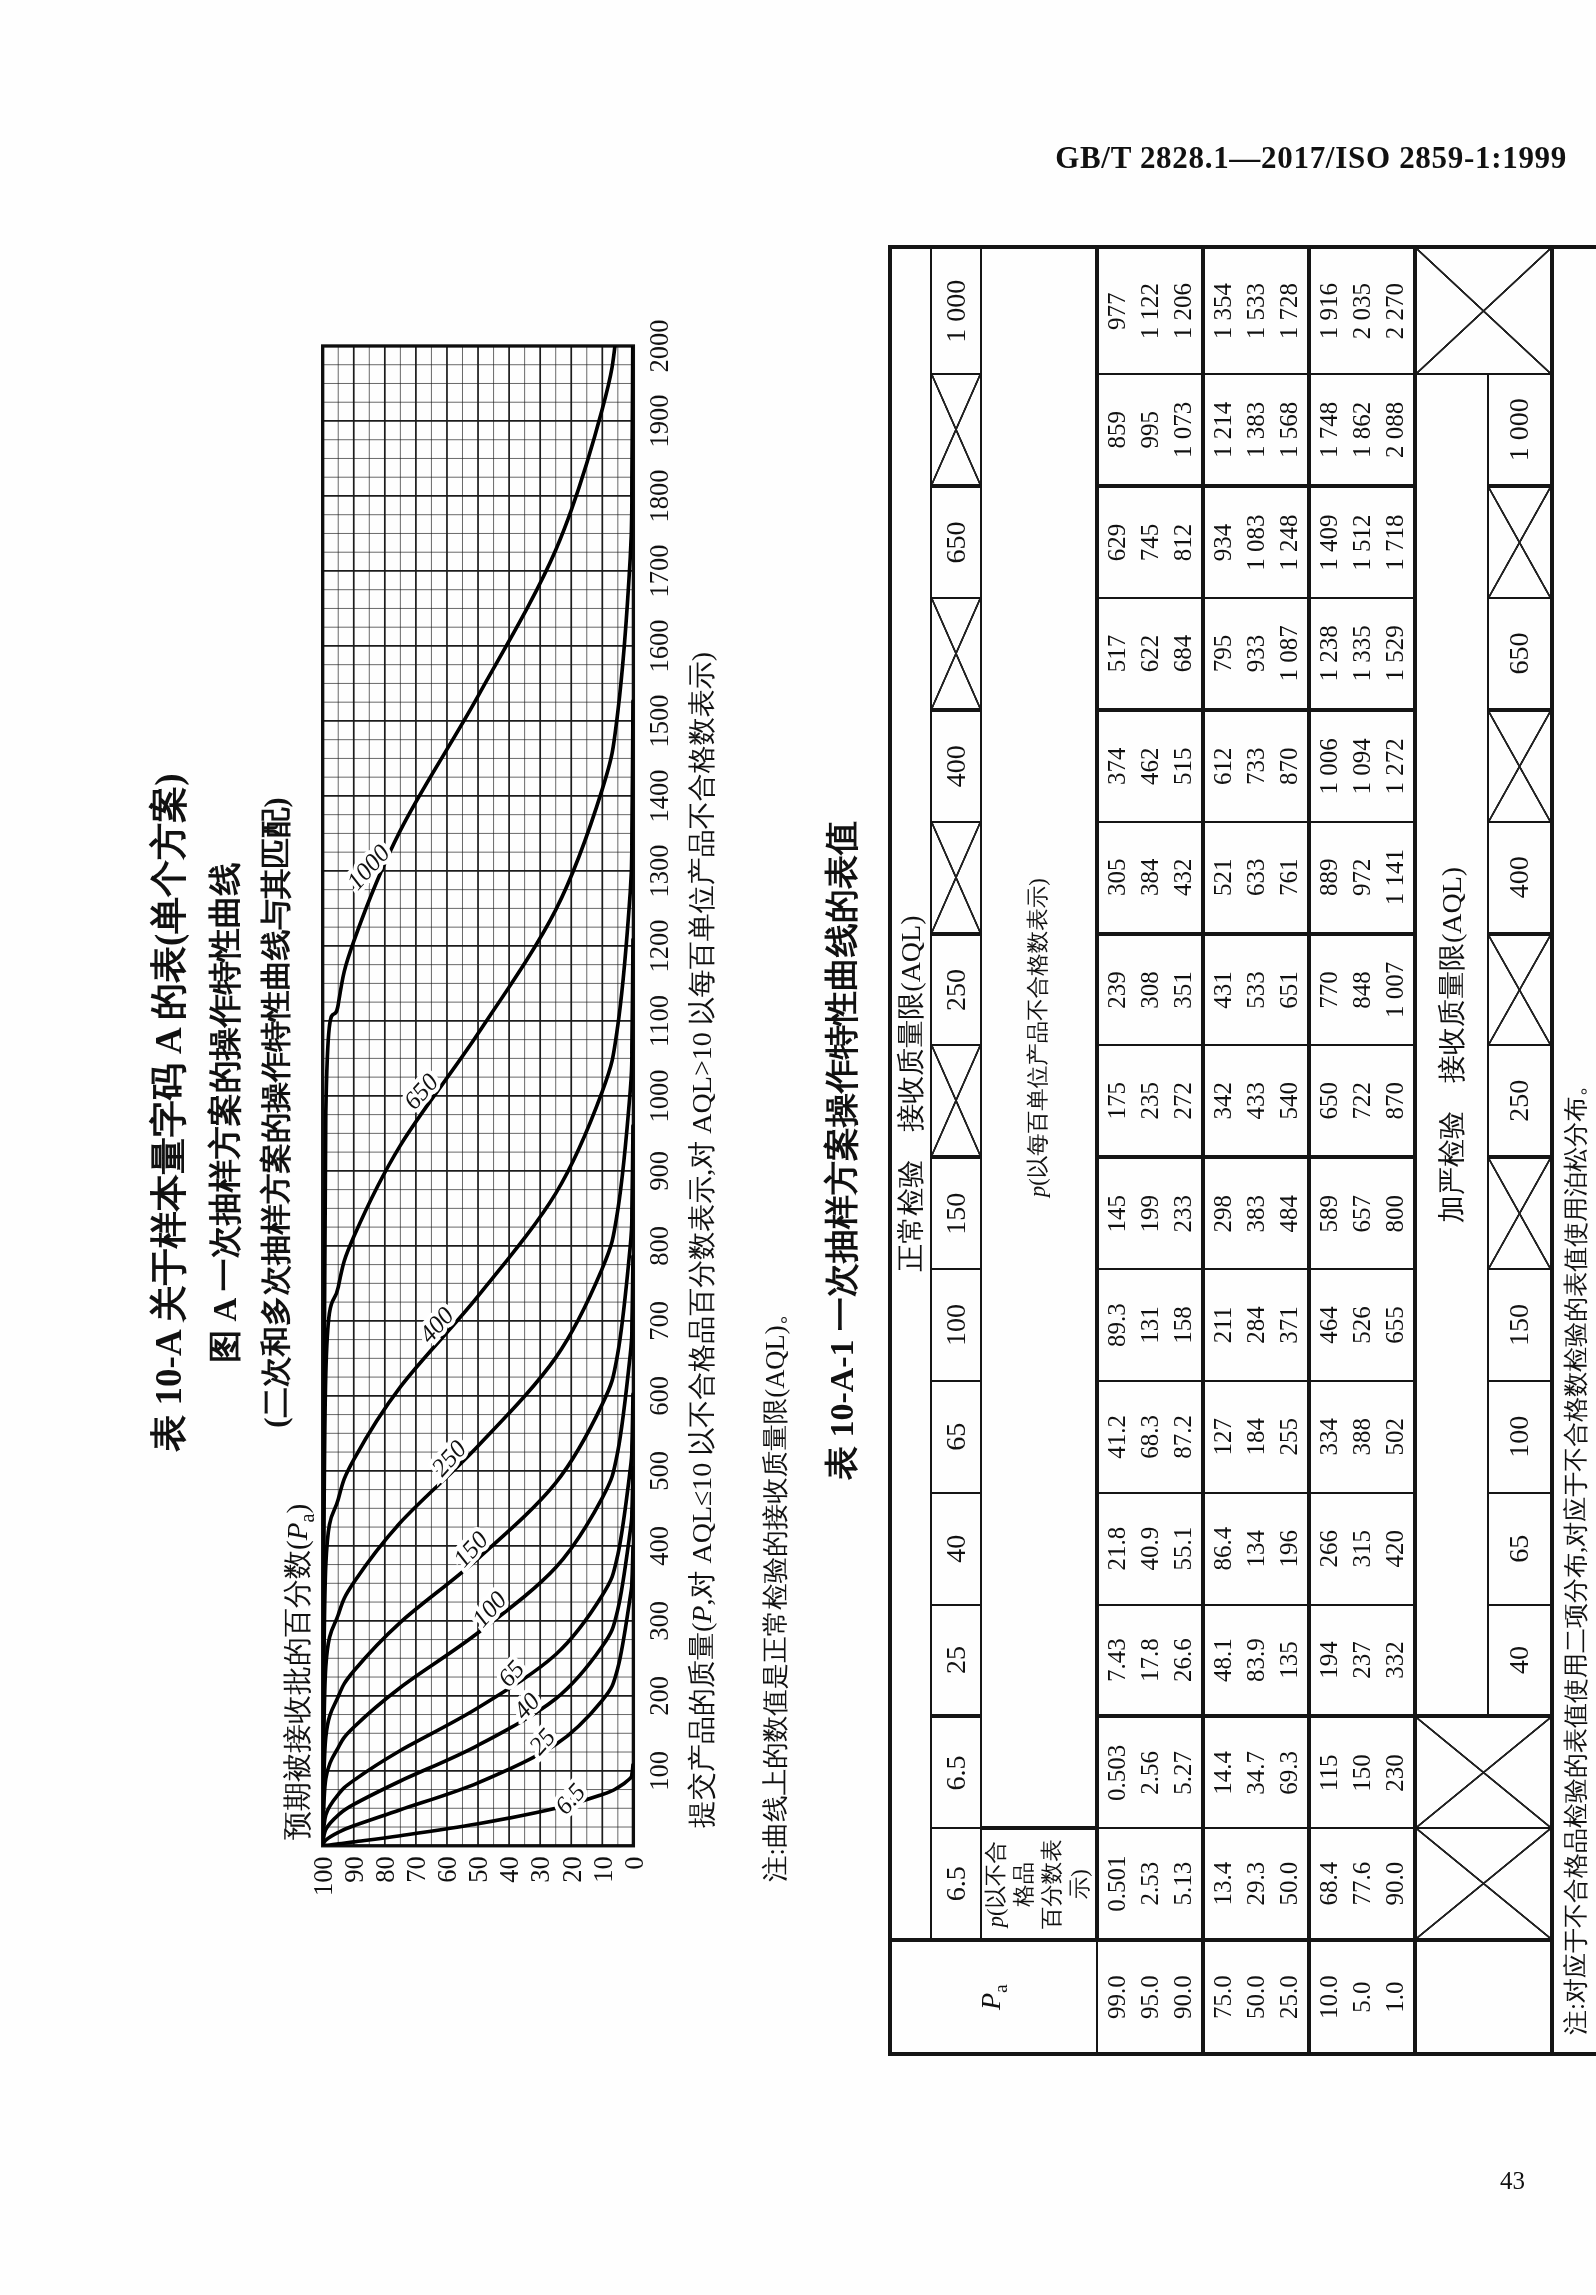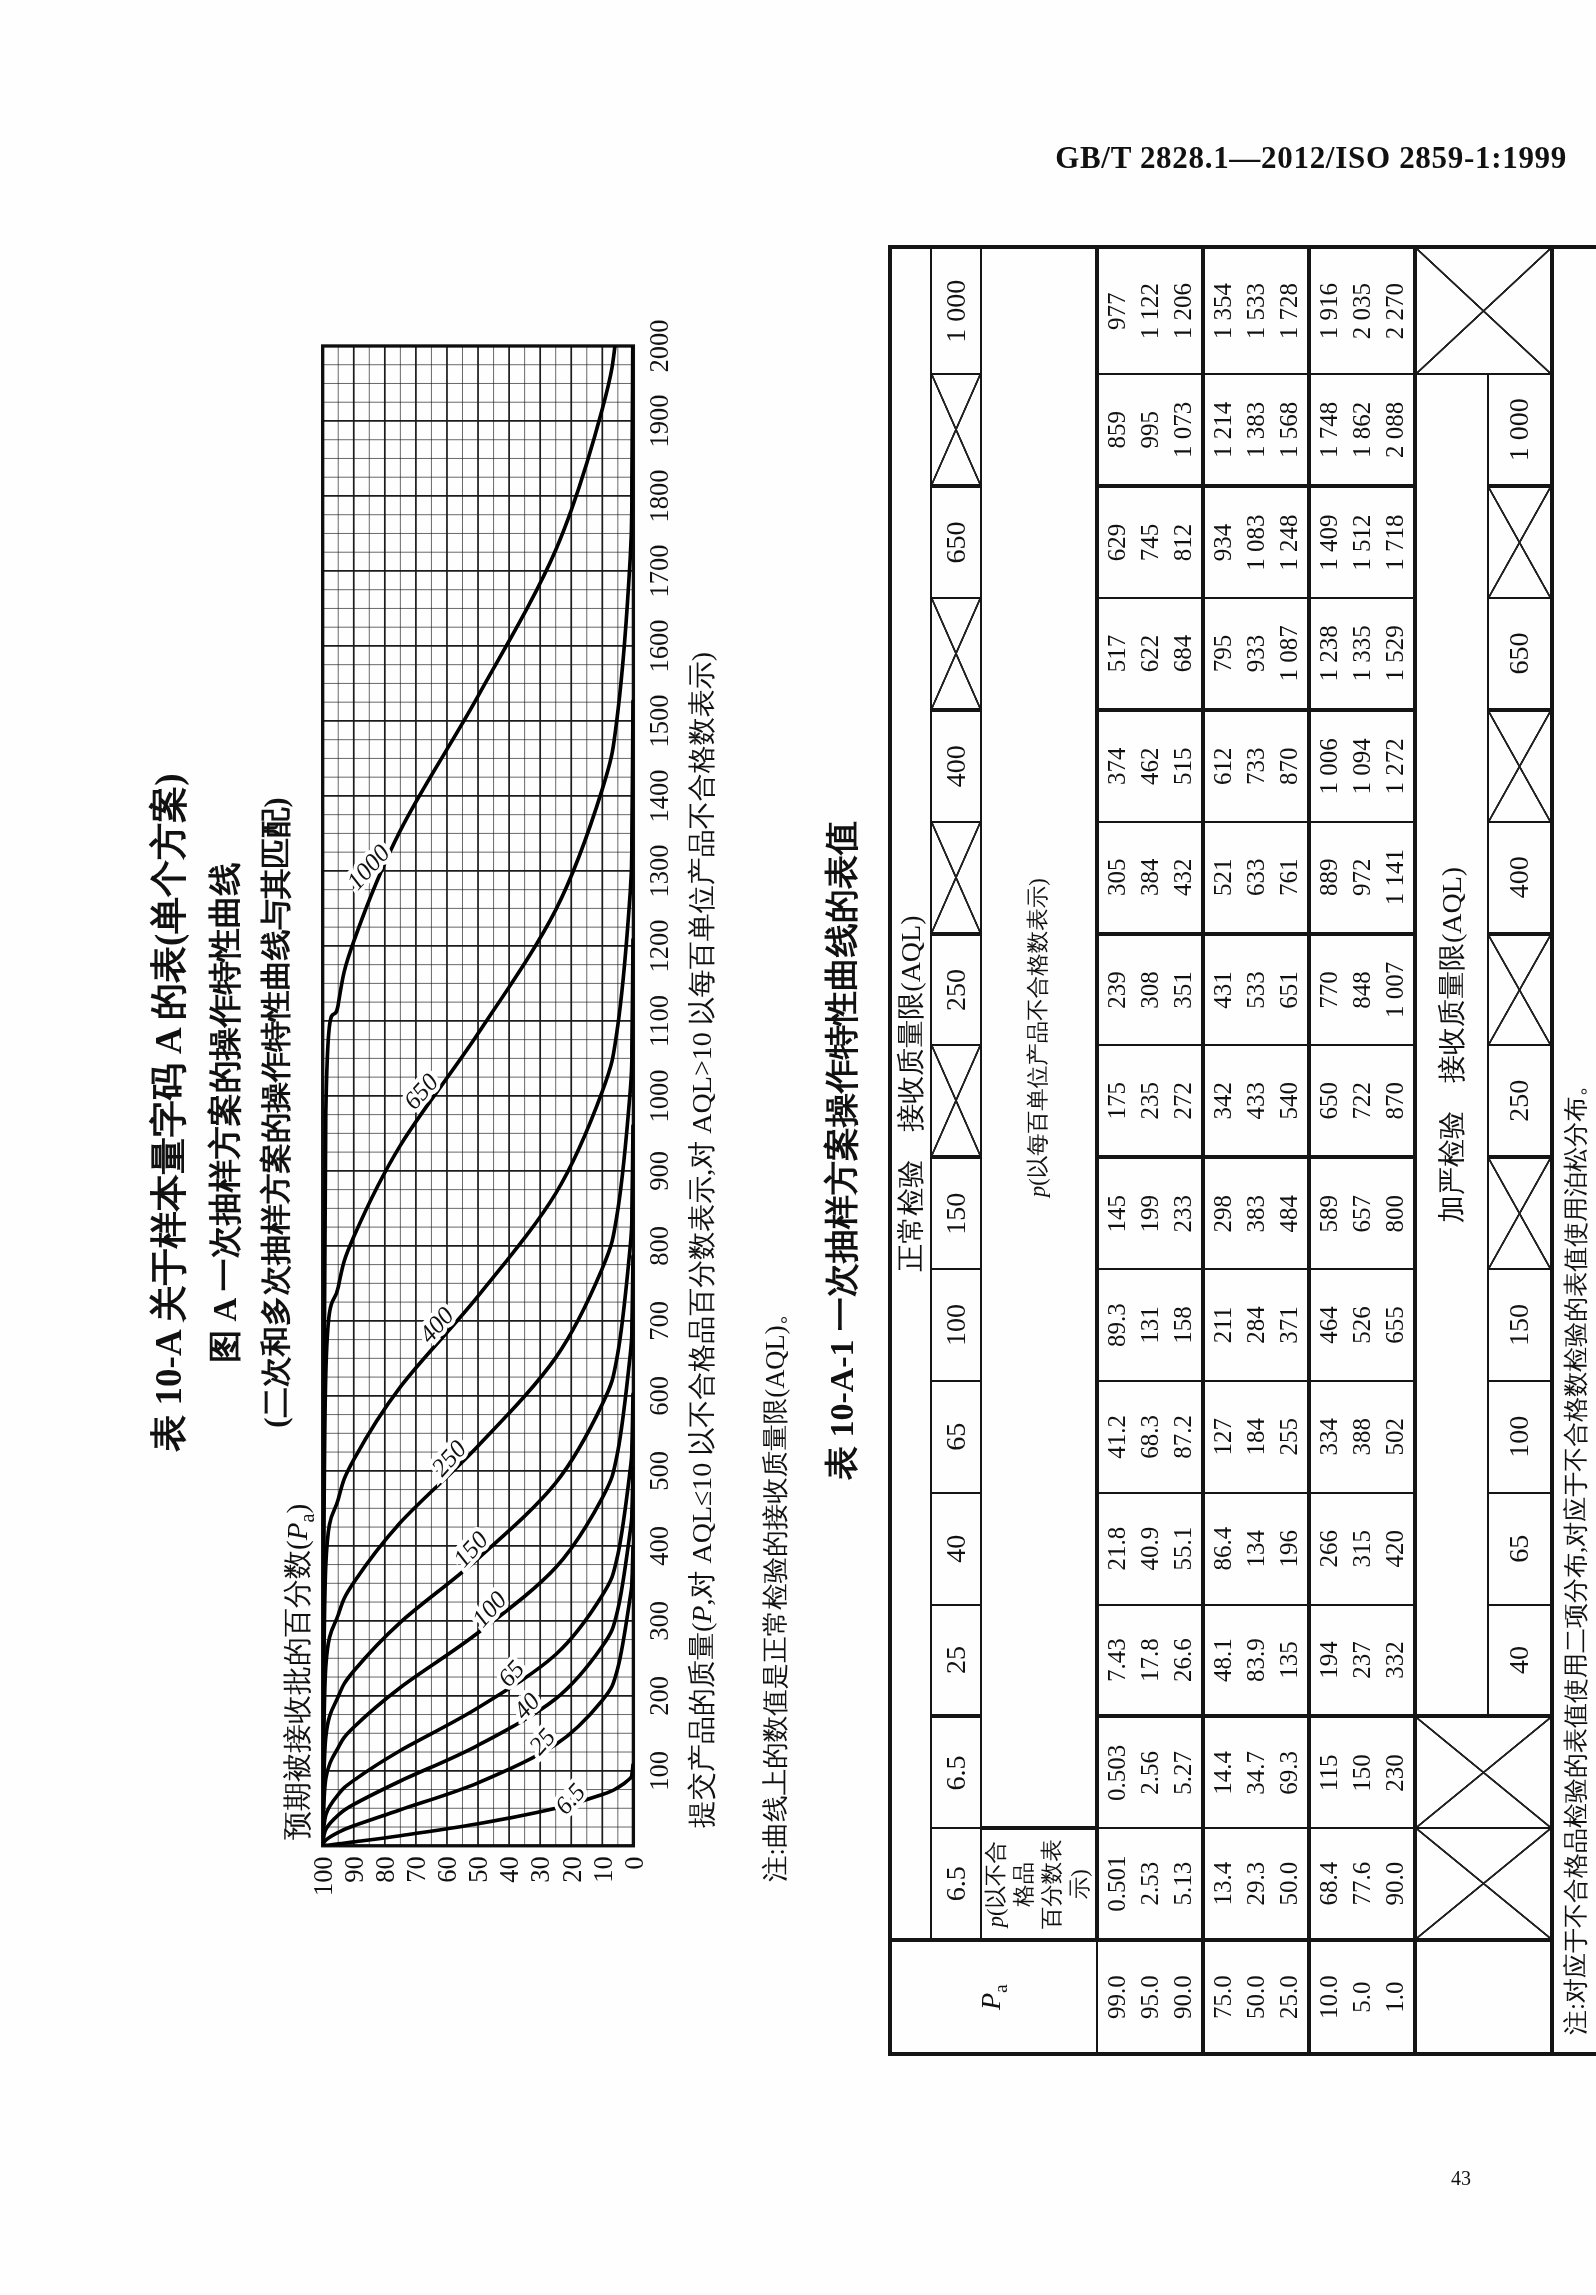--- a/index.html
+++ b/index.html
@@ -7,21 +7,21 @@
     width:1596px;height:2295px;position:relative;overflow:hidden;
     background:#fefefe;color:#111;
     font-family:"Liberation Serif","DejaVu Serif",serif;
   }
   
   .doc-header{
     position:absolute;top:140px;right:29px;
     font-size:31px;font-weight:700;letter-spacing:0.7px;white-space:nowrap;
   }
   .page-number{
-    position:absolute;left:1451px;top:2167px;font-size:20px;
+    position:absolute;left:1500px;top:2167px;font-size:25px;
   }
   
   #rot{
     position:absolute;left:0;top:0;width:1974px;height:1517px;
     transform-origin:0 0;
     transform:translate(79px,2139px) rotate(-90deg);
   }
   #rot *{box-sizing:border-box;}
   .titles{position:absolute;left:318px;top:65px;width:1417px;text-align:center;}
   .title-l1{font-size:37px;font-weight:700;margin-bottom:9.3px;white-space:nowrap;}
@@ -56,21 +56,21 @@
     background-image:
       linear-gradient(to top right,   transparent calc(50% - 1.3px), #222 calc(50% - 0.7px), #222 calc(50% + 0.7px), transparent calc(50% + 1.3px)),
       linear-gradient(to bottom right,transparent calc(50% - 1.3px), #222 calc(50% - 0.7px), #222 calc(50% + 0.7px), transparent calc(50% + 1.3px));
   }
   i{font-style:italic;}
   sub{font-size:70%;}
 </style>
 </head>
 <body>
 
-<div class="doc-header">GB/T 2828.1—2012/ISO 2859-1:1999</div>
+<div class="doc-header">GB/T 2828.1—2017/ISO 2859-1:1999</div>
 <div class="page-number">43</div>
 
 <div id="rot">
   <div class="titles">
     <div class="title-l1">表 10-A  关于样本量字码 A 的表(单个方案)</div>
     <div class="title-l2">图 A  一次抽样方案的操作特性曲线</div>
     <div class="title-l3">(二次和多次抽样方案的操作特性曲线与其匹配)</div>
   </div>
 
   <div class="axis-title-y" id="yaxis-title">预期被接收批的百分数(<i>P</i><sub>a</sub>)</div>

